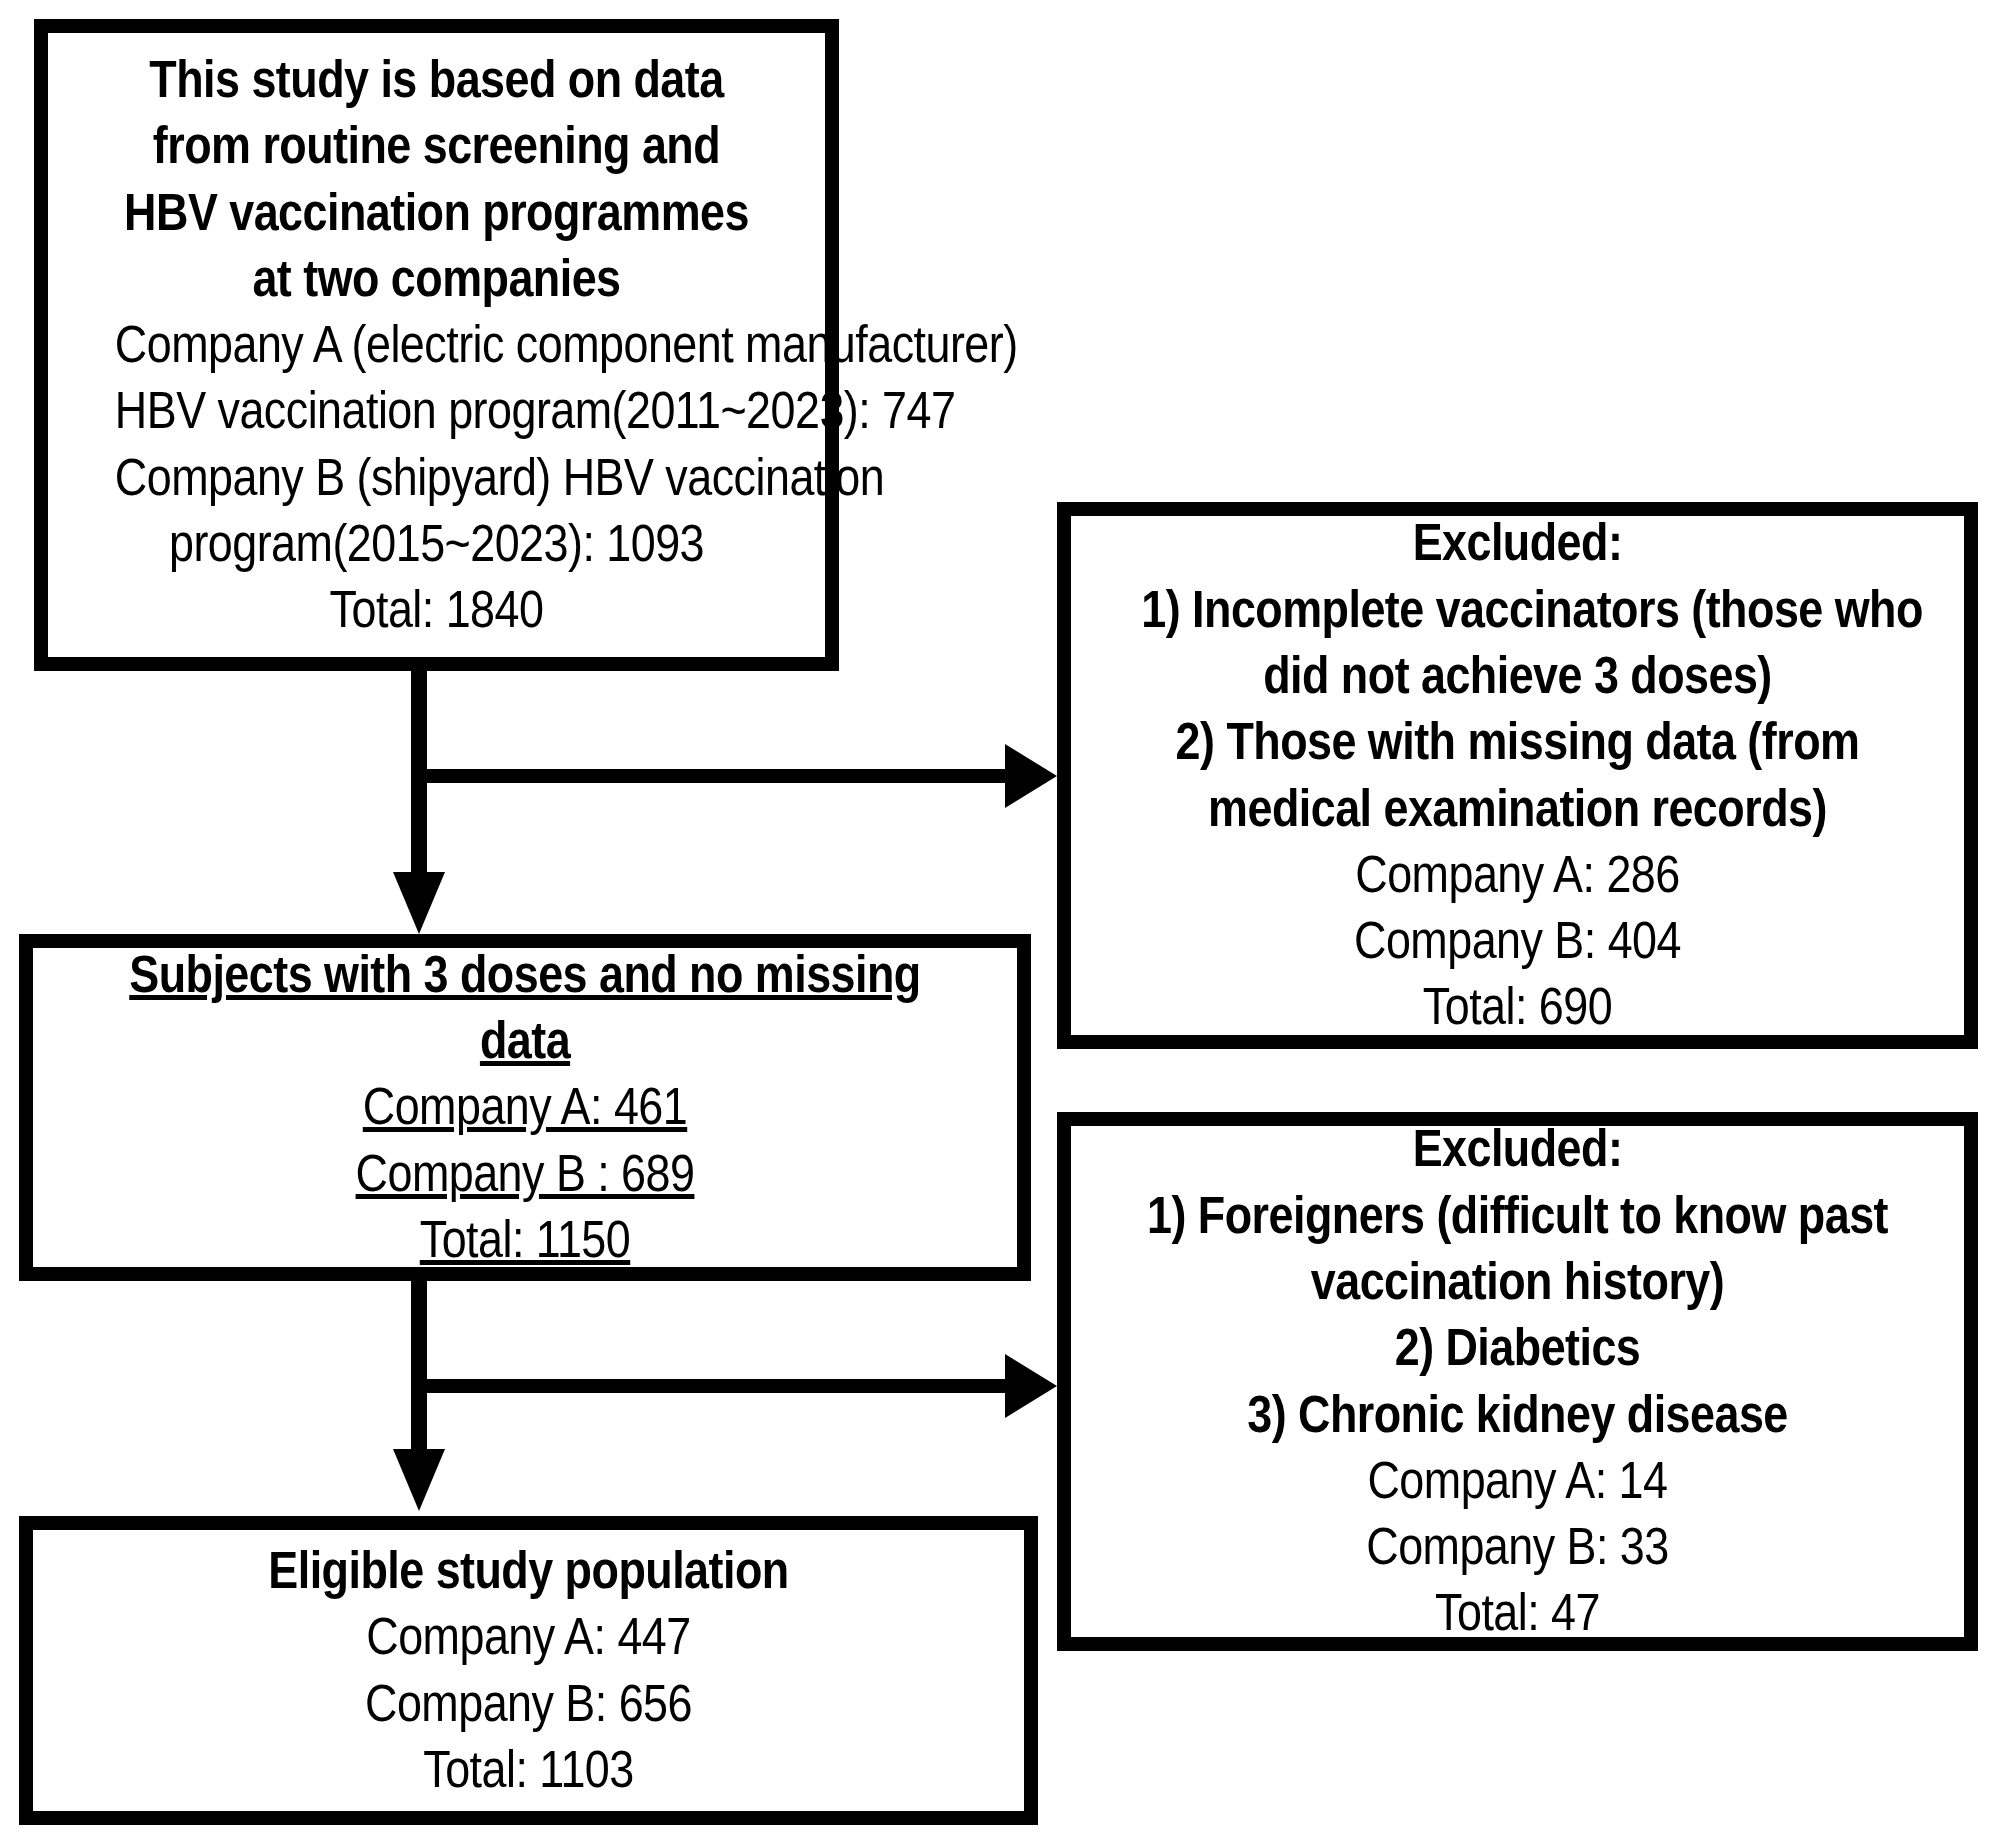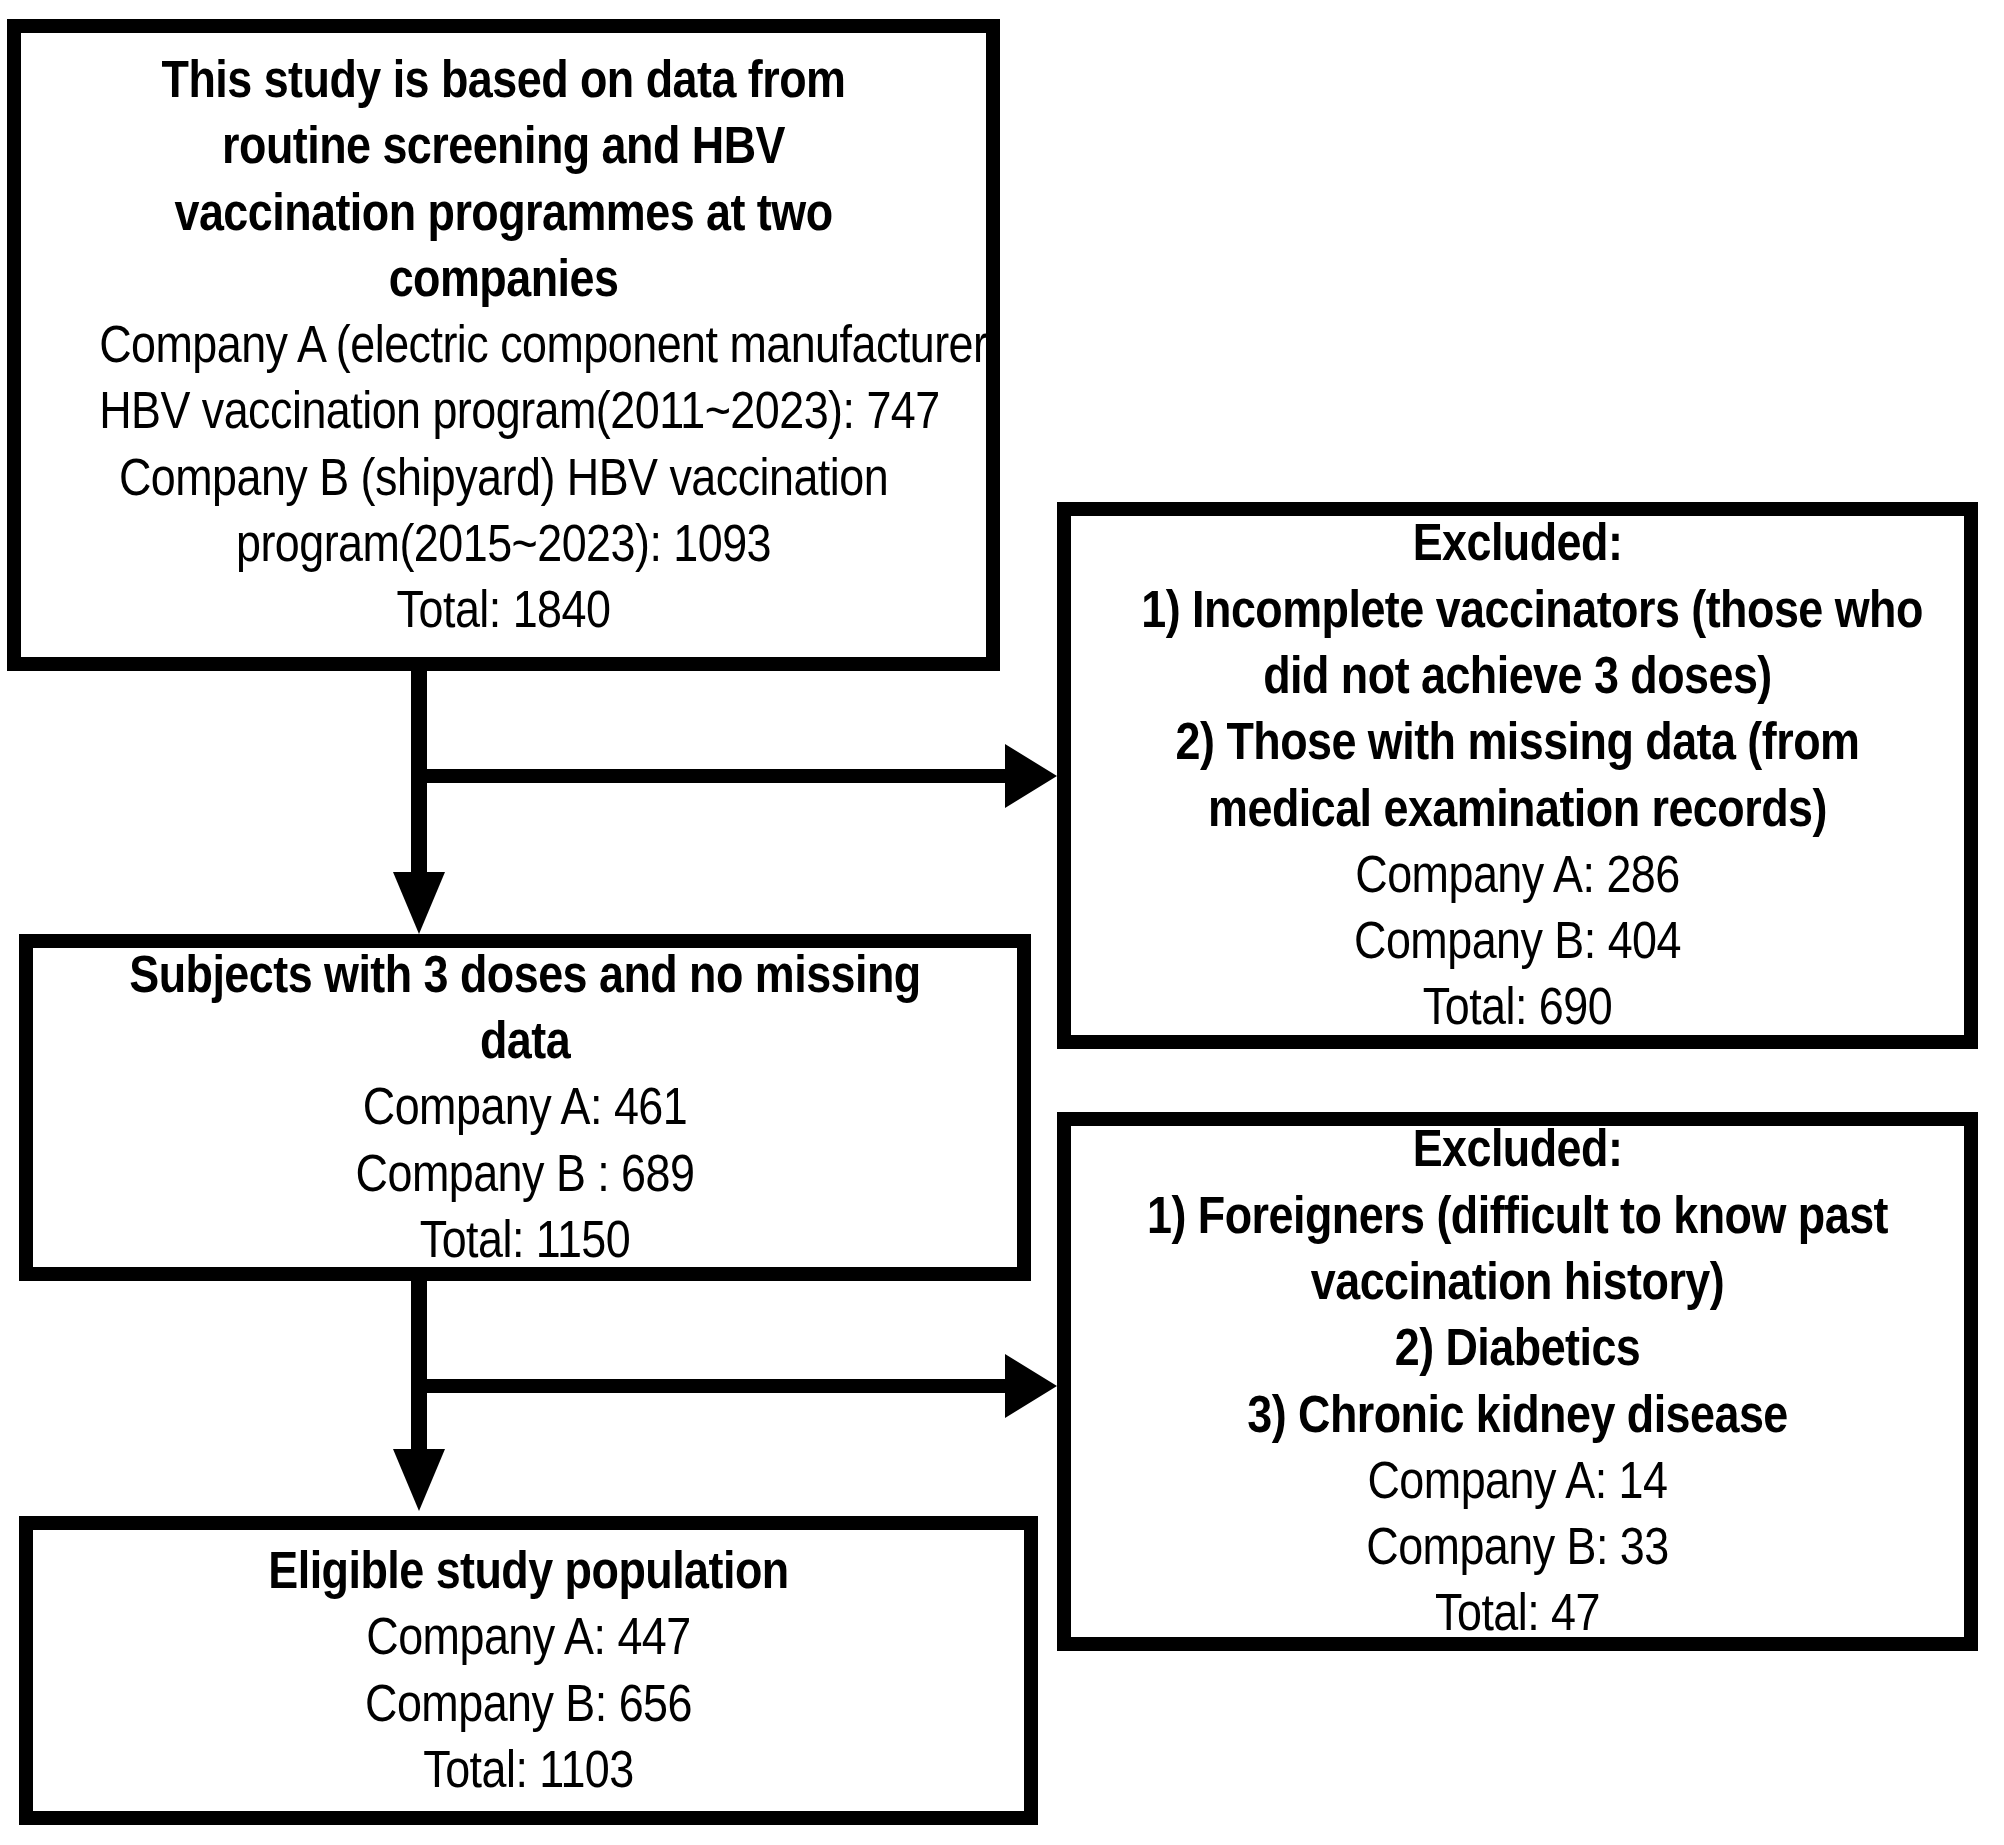--- a/index.html
+++ b/index.html
@@ -71,21 +71,21 @@
     border-top: 32px solid transparent;
     border-bottom: 32px solid transparent;
     border-left: 52px solid #000000;
   }
 </style>
 </head>
 <body>
 
 <div id="canvas">
 
-  <div class="flow-box" style="left:7px; top:19.3px; width:993px; height:652px; padding:15.5px 23px;">
+  <div class="flow-box" style="left:34px; top:19.3px; width:805px; height:652px; padding:15.5px 23px;">
     <span class="tline bold wrapy">This study is based on data from routine screening and HBV vaccination programmes at two companies</span>
     <span class="gap-lg"></span>
     <span class="tline">Company A (electric component manufacturer)</span>
     <span class="tline">HBV vaccination program(2011~2023): 747</span>
     <span class="gap-md"></span>
     <span class="tline">Company  B (shipyard) HBV vaccination</span>
     <span class="tline">program(2015~2023): 1093</span>
     <span class="gap-md"></span>
     <span class="tline">Total: 1840</span>
   </div>
@@ -94,21 +94,21 @@
     <span class="tline bold">Excluded:</span>
     <span class="tline bold">1) Incomplete vaccinators (those who</span>
     <span class="tline bold">did not achieve 3 doses)</span>
     <span class="tline bold">2) Those with missing data (from</span>
     <span class="tline bold">medical examination records)</span>
     <span class="tline">Company A: 286</span>
     <span class="tline">Company  B: 404</span>
     <span class="tline">Total: 690</span>
   </div>
 
-  <div class="flow-box" style="left:19.3px; top:934px; width:1012px; height:347px; padding:13.3px 23px;">
+  <div class="flow-box" style="left:19.3px; top:934px; width:1012px; height:347px; padding:13.3px 23px;text-decoration:underline;">
     <span class="tline bold">Subjects with 3 doses and no missing</span>
     <span class="tline bold">data</span>
     <span class="tline">Company A: 461</span>
     <span class="tline">Company B : 689</span>
     <span class="tline">Total: 1150</span>
   </div>
 
   <div class="flow-box" style="left:1057px; top:1112px; width:921px; height:539px; padding:11px 19px;">
     <span class="tline bold">Excluded:</span>
     <span class="tline bold">1) Foreigners (difficult to know past</span>

